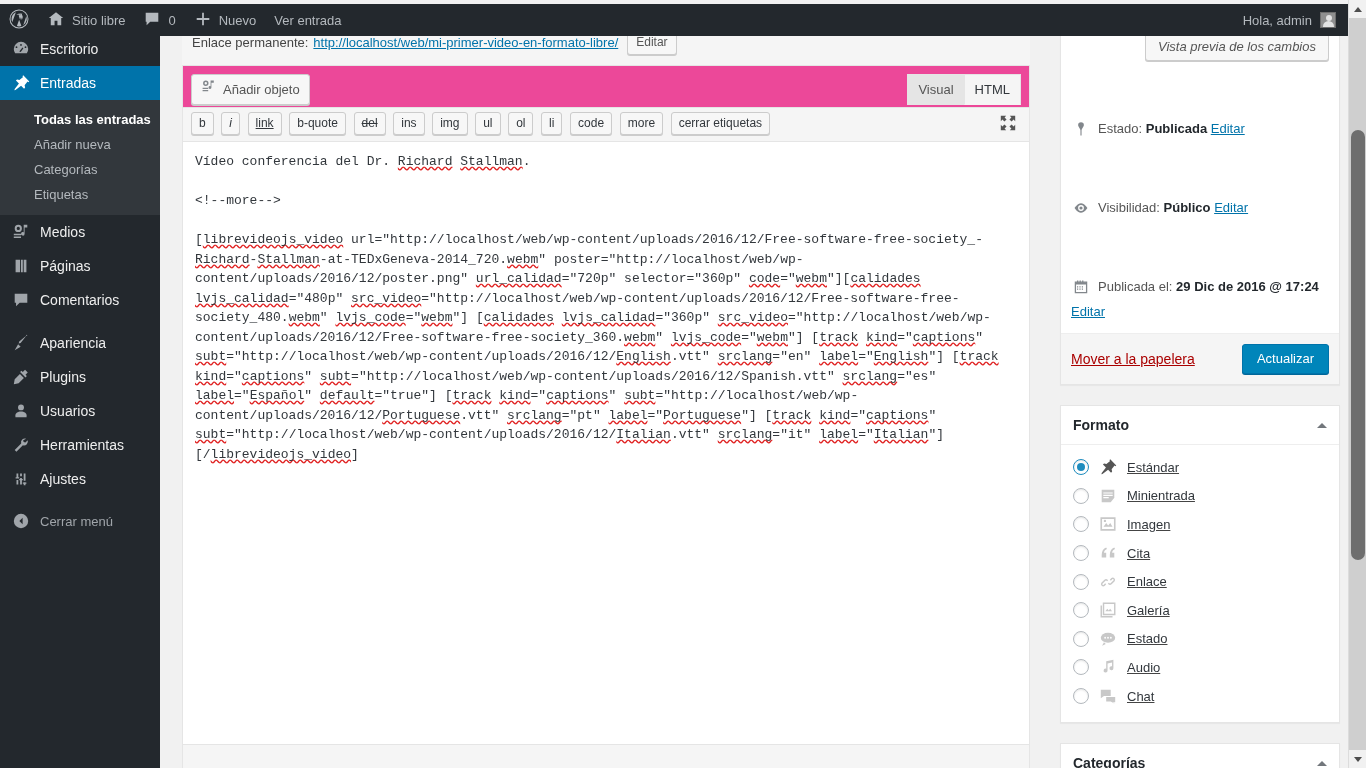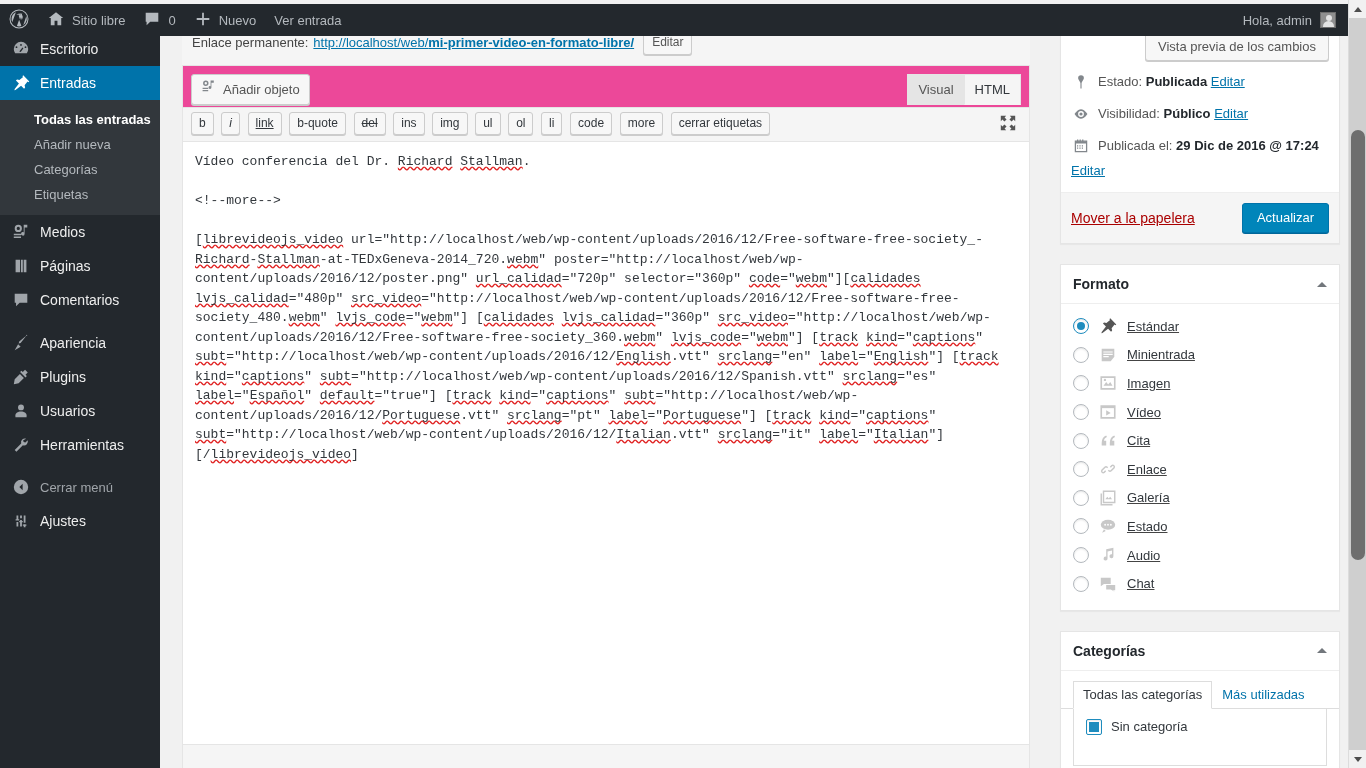--- a/index.html
+++ b/index.html
@@ -78,21 +78,21 @@
   }
   .edit-slug-box {
     background:#f5f5f5; padding: 0 10px 12px 10px; font-size:13px; color:#666;
     display:flex; align-items:center; height:33px; gap:0;
     border-bottom: none;
   }
   .edit-slug-box .lbl { color:#444; }
   .permalink-link {
     color:#0073aa; text-decoration: underline; margin-left:5px; cursor:pointer;
   }
-  .permalink-link .slugpart { font-weight: 700; }
+  .permalink-link .slugpart { font-weight: 400; }
   .btn-small {
     display:inline-block; background:#f7f7f7; border:1px solid #ccc;
     border-radius:3px; color:#555; font-size:12px; line-height:20px;
     padding:0 8px; margin-left:9px; cursor:pointer; height:24px;
     box-shadow: 0 1px 0 #ccc;
   }
 
   .wp-editor-container-wrap { background:#fff; border:1px solid #e5e5e5; }
   .editor-toolsrow {
     background:#ec4899; padding:8px 8px 0 8px; position:relative; height:42px;
@@ -156,30 +156,30 @@
     box-shadow: 0 1px 1px rgba(0,0,0,.04);
   }
   .postbox-header {
     display:flex; align-items:center; justify-content:space-between;
     padding: 11px 12px; border-bottom:1px solid #eee; cursor:pointer;
   }
   .postbox-title { font-size:14px; font-weight:600; color:#23282d; }
   .toggle-arrow { width:0;height:0; border-left:5px solid transparent;
     border-right:5px solid transparent; border-bottom:5px solid #72777c; }
   .minor-publishing-actions {
-    padding: 10px 10px 0; text-align:right;
+    padding: 10px 10px 0; text-align:right;font-style:italic;
   }
   .btn-preview {
     display:inline-block; background:#f7f7f7; border:1px solid #ccc; border-radius:3px;
     color:#555; font-size:13px; padding: 5px 12px 6px; cursor:pointer;
     box-shadow:0 1px 0 #ccc;
   }
   .misc-pub-section {
     padding: 6px 10px 8px 10px; display:flex; align-items:flex-start; gap:7px;
-    font-size:13px; color:#555; line-height:18px; flex-wrap: wrap;
+    font-size:13px; color:#555; line-height:18px; flex-wrap: wrap; margin-top: 47px;
   }
   .misc-icon { width:20px; flex: 0 0 20px; display:flex; justify-content:center; padding-top:1px;}
   .misc-icon svg{ width:16px;height:16px; fill:#82878c; }
   .misc-text { flex: 1 1 auto; }
   .misc-text b { color:#23282d; font-weight:700; }
   .edit-link { color:#0073aa; text-decoration:underline; cursor:pointer; }
   .major-publishing-actions {
     display:flex; align-items:center; justify-content:space-between;
     padding: 10px 10px; background:#f5f5f5; border-top:1px solid #eee;
   }
@@ -400,39 +400,39 @@
 
     <div class="menu-item">
       <span class="mi-icon">
         <svg viewBox="0 0 20 20">
             <path d="M15.8 3.1a4.3 4.3 0 00-5.6 5.3L3 15.6 4.9 17.5l7.2-7.2a4.3 4.3 0 005.3-5.6l-2.5 2.5-2-.5-.5-2z"></path>
           </svg>
       </span>
       <span>Herramientas</span>
     </div>
 
-    <div class="menu-item collapse">
-      <span class="mi-icon">
-        <svg viewBox="0 0 20 20">
-            <circle cx="10" cy="10" r="8"></circle>
-            <path d="M11.8 6.5L8.2 10l3.6 3.5z" fill="#23282d"></path>
-          </svg>
-      </span>
-      <span>Cerrar menú</span>
-    </div>
-
     <div class="menu-item">
       <span class="mi-icon">
         <svg viewBox="0 0 20 20">
             <path d="M3 3h14v14H3z" fill="none"></path>
             <path d="M5 4h2v5H5zm0 7h2v5H5zm4-7h2v3H9zm0 5h2v7H9zm4-5h2v8h-2zm0 10h2v3h-2z"></path>
             <path d="M4 8h4v1.4H4zm4 2h4v1.4H8zm4 4h4v1.4h-4z"></path>
           </svg>
       </span>
       <span>Ajustes</span>
+    </div>
+
+    <div class="menu-item collapse">
+      <span class="mi-icon">
+        <svg viewBox="0 0 20 20">
+            <circle cx="10" cy="10" r="8"></circle>
+            <path d="M11.8 6.5L8.2 10l3.6 3.5z" fill="#23282d"></path>
+          </svg>
+      </span>
+      <span>Cerrar menú</span>
     </div>
   </div>
 
   <div id="wpbody">
     <div id="post-body">
 
       <div id="postdiv">
 
         <div class="edit-slug-box">
           <span class="lbl">Enlace permanente:</span>
@@ -581,31 +581,20 @@
               <span class="fmt-icon">
                 <svg viewBox="0 0 20 20">
                     <path d="M2.5 3.5h15v13h-15z" fill="none" stroke="#c8c8c8" stroke-width="1.8"></path>
                     <path d="M5 13l3-4 2.2 2.8L12.5 9l2.5 4z"></path>
                     <circle cx="6.6" cy="6.6" r="1.3"></circle>
                   </svg>
               </span>
               <span>Imagen</span>
             </label>
 
-            <label class="format-row">
-              <span class="radio"></span>
-              <span class="fmt-icon">
-                <svg viewBox="0 0 20 20">
-                    <path d="M2.5 3.5h15v13h-15z" fill="none" stroke="#c8c8c8" stroke-width="1.8"></path>
-                    <path d="M3 3.5h14v2.2H3z"></path>
-                    <path d="M8 8l5 3-5 3z"></path>
-                  </svg>
-              </span>
-              <span>Vídeo</span>
-            </label>
 
             <label class="format-row">
               <span class="radio"></span>
               <span class="fmt-icon">
                 <svg viewBox="0 0 20 20">
                     <path d="M3 12c0-4 2-7 5-8l.8 1.6C6.8 6.5 5.7 8 5.6 9.6H8V15H3zm9 0c0-4 2-7 5-8l.8 1.6C15.8 6.5 14.7 8 14.6 9.6H17V15h-5z"></path>
                   </svg>
               </span>
               <span>Cita</span>
             </label>

